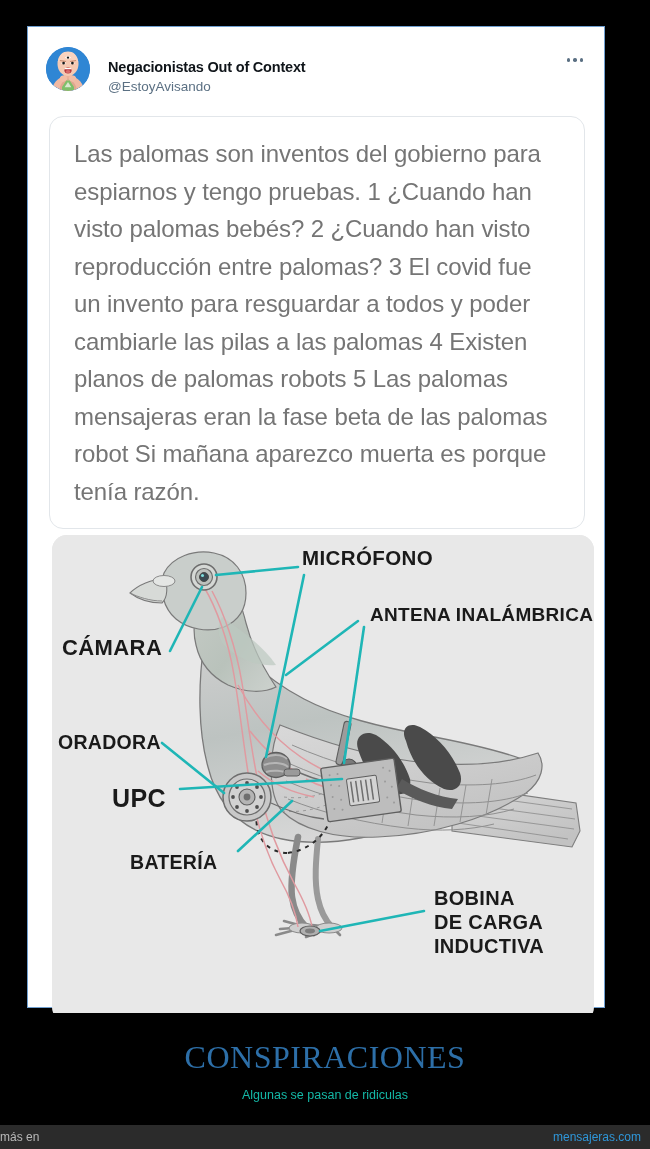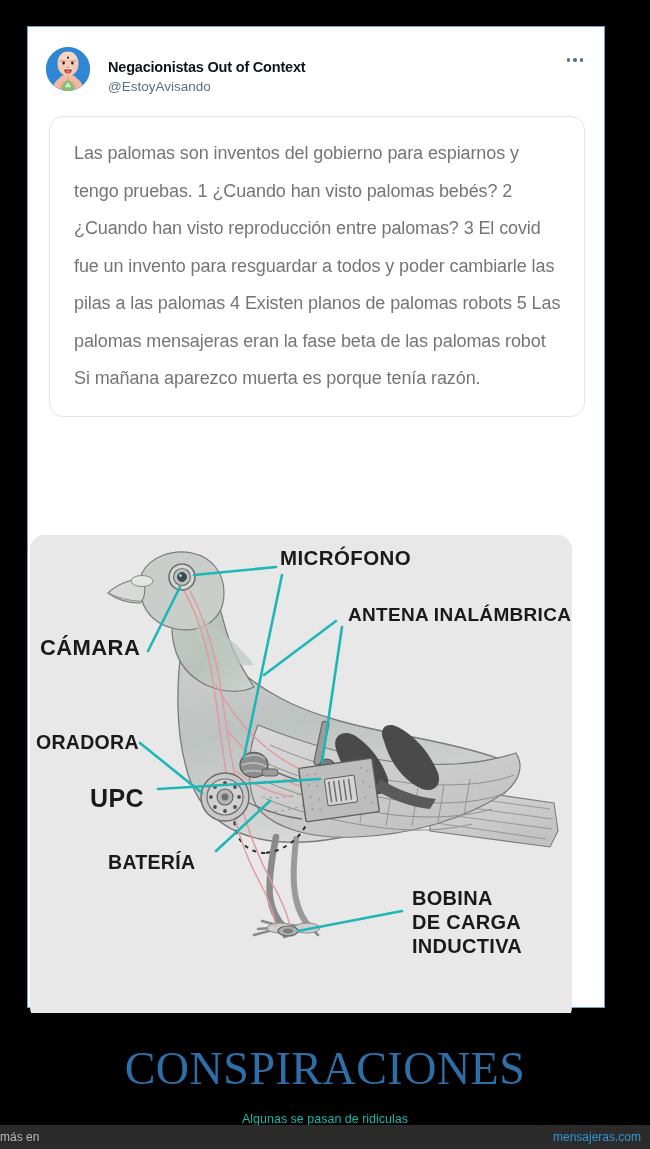--- a/index.html
+++ b/index.html
@@ -98,31 +98,31 @@
     top: 89px;
     width: 536px;
     box-sizing: border-box;
     border: 1px solid #e2e6ea;
     border-radius: 14px;
     padding: 18px 22px 18px 24px;
     background: #ffffff;
   }
   .tw-bubble p {
     margin: 0;
-    font-size: 18px;
+    font-size: 24px;
     line-height: 37.5px;
     color: #757575;
     font-family: "Liberation Sans", sans-serif;
     letter-spacing: -0.1px;
   }
 
   
   #illustration {
     position: absolute;
-    left: 2px;
+    left: 24px;
     top: 508px;
     width: 542px;
     height: 487px;
     background: #e8e8e8;
     overflow: hidden;
     border-radius: 15px;
   }
   #illustration svg {
     display: block;
     width: 542px;
@@ -135,24 +135,24 @@
   #caption-block {
     position: absolute;
     left: 0;
     top: 1013px;
     width: 650px;
     height: 108px;
     background: #000000;
     text-align: center;
   }
   #caption-title {
-    margin: 16px;
+    margin: 4px;
     padding-top: 20px;
     font-family: "Liberation Serif", serif;
-    font-size: 46px;
+    font-size: 32px;
     font-weight: normal;
     color: #2d6fa8;
     letter-spacing: 0.5px;
     line-height: 40px;
   }
   #caption-sub {
     margin: 0;
     padding-top: 6px;
     font-family: "Liberation Sans", sans-serif;
     font-size: 12.5px;

